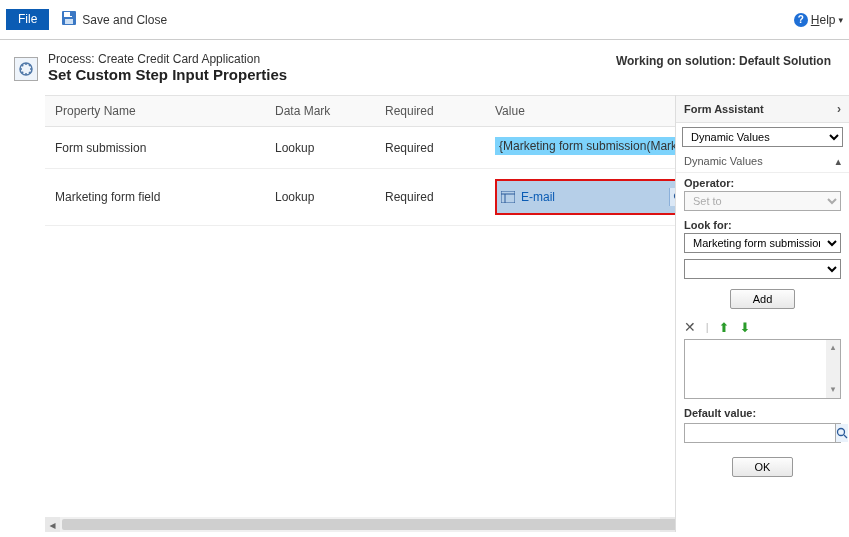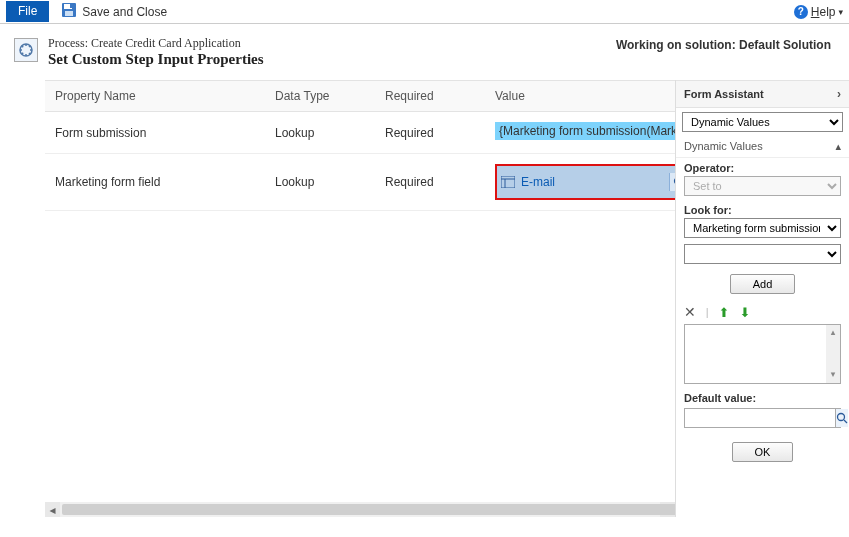--- a/index.html
+++ b/index.html
@@ -1,26 +1,26 @@
 <!DOCTYPE html>
 <html><head>
 <meta charset="utf-8">
 <style>
   * { box-sizing: border-box; margin: 0; padding: 0; }
   body { font-family: "Segoe UI", Tahoma, sans-serif; font-size: 12px; color: #333; background: #fff; width:849px; height:537px; overflow:hidden; position:relative;}
-  .toolbar { height: 24px; display:flex; align-items:center; padding:0 6px; border-bottom:1px solid #ccc; background:#fff;}
+  .toolbar { height: 40px; display:flex; align-items:center; padding:0 6px; border-bottom:1px solid #ccc; background:#fff;}
   .file-btn { background:#0b5cb4; color:#fff; padding:3px 12px 4px; font-size:12px; margin-right:8px; cursor:pointer;}
   .save-close { display:flex; align-items:center; gap:5px; cursor:pointer; padding:2px 4px;}
   .disk-icon svg { width:16px; height:16px; }
   .spacer { flex:1; }
   .help-link { display:flex; align-items:center; gap:3px; color:#333; cursor:pointer; }
   .help-icon { width:14px; height:14px; border-radius:50%; background:#1e6fd6; color:#fff; display:inline-flex; align-items:center; justify-content:center; font-size:10px; font-weight:bold;}
   .caret-down { font-size:9px; color:#333; }
   .header-area { display:flex; justify-content:space-between; padding:12px 18px 12px 14px; }
-  .header-left { display:flex; gap:10px; align-items:flex-start;font-family:Liberation Serif, serif;}
+  .header-left { display:flex; gap:10px; align-items:center;}
   .proc-icon { width:24px; height:24px; border:1px solid #aaa; background:#eef4fb; display:flex; align-items:center; justify-content:center; margin-top:2px;}
   .proc-line1 { font-size:12px; color:#333; }
   .proc-line2 { font-size:15px; font-weight:bold; color:#222; }
   .header-right { font-size:12px; padding-top:2px;}
   .main-wrap { display:flex; height:calc(537px - 28px - 56px - 16px);margin-left:45px;}
   .grid-area { flex:1; overflow:hidden; position:relative; padding:0 0 0 0;}
   table.grid { width:100%; border-collapse:collapse; table-layout:fixed;}
   table.grid th { text-align:left; font-weight:normal; color:#555; padding:8px 10px; background:#f9f9f9; border-top:1px solid #e3e3e3; border-bottom:1px solid #e3e3e3; font-size:12px;}
   table.grid td { padding:10px 10px; border-bottom:1px solid #eee; font-size:12px; color:#333; vertical-align:middle;}
   .val-yellow { background:#7dd3fc; padding:2px 4px; display:inline-block; width:190px; white-space:nowrap; overflow:hidden;}
@@ -105,21 +105,21 @@
     <table class="grid">
       <colgroup>
           <col style="width:220px">
           <col style="width:110px">
           <col style="width:110px">
           <col>
         </colgroup>
       <thead>
         <tr>
           <th>Property Name</th>
-          <th>Data Type</th>
+          <th>Data Mark</th>
           <th>Required</th>
           <th>Value</th>
         </tr>
       </thead>
       <tbody>
         <tr>
           <td>Form submission</td>
           <td>Lookup</td>
           <td>Required</td>
           <td>

